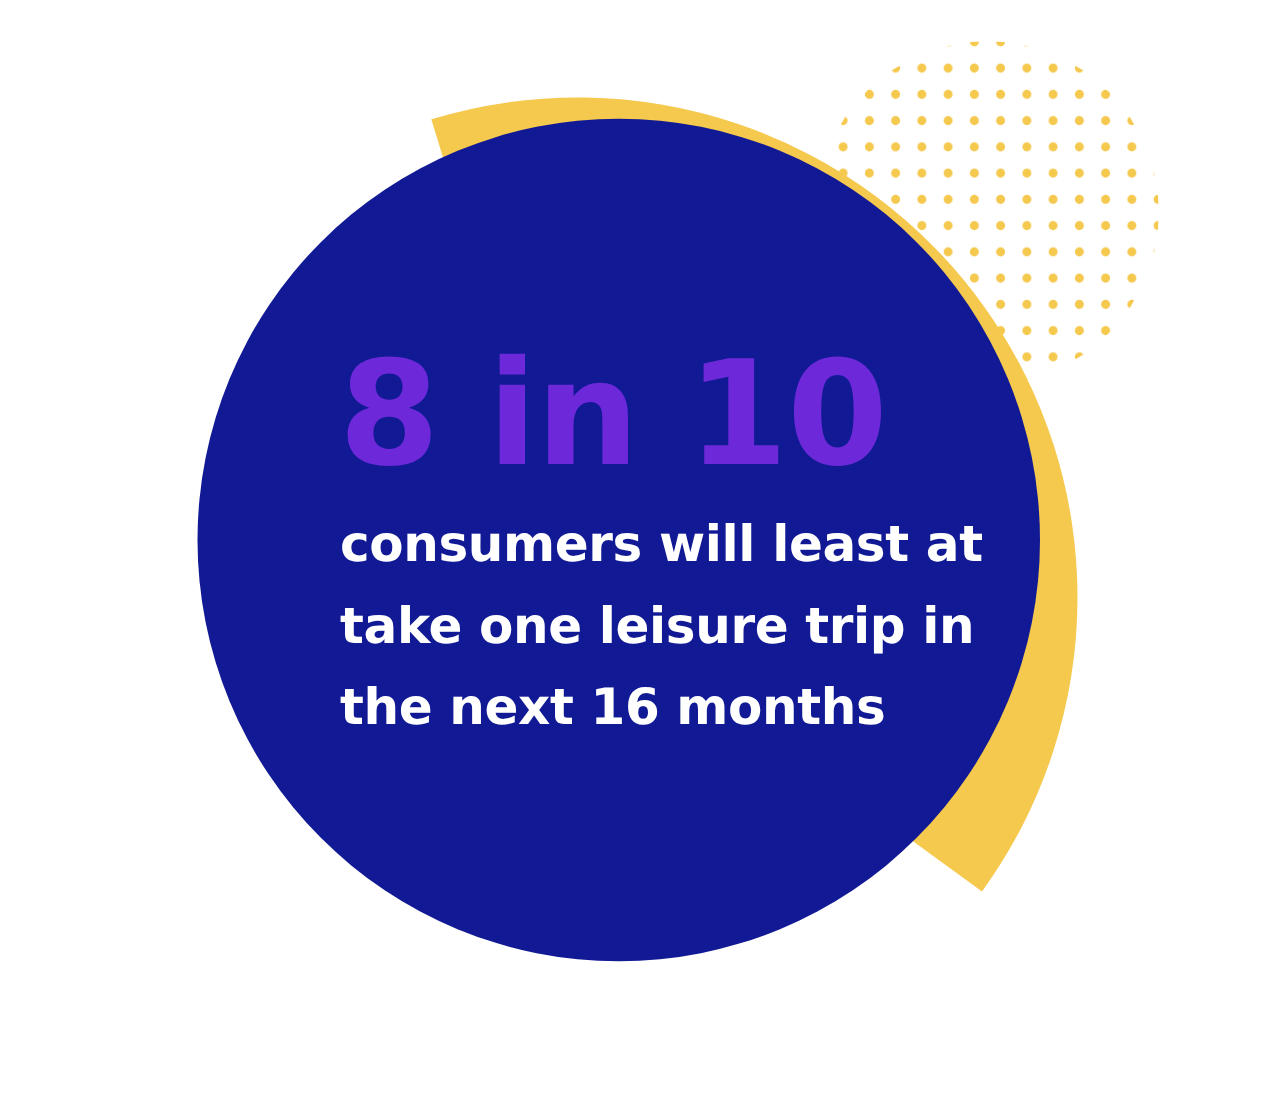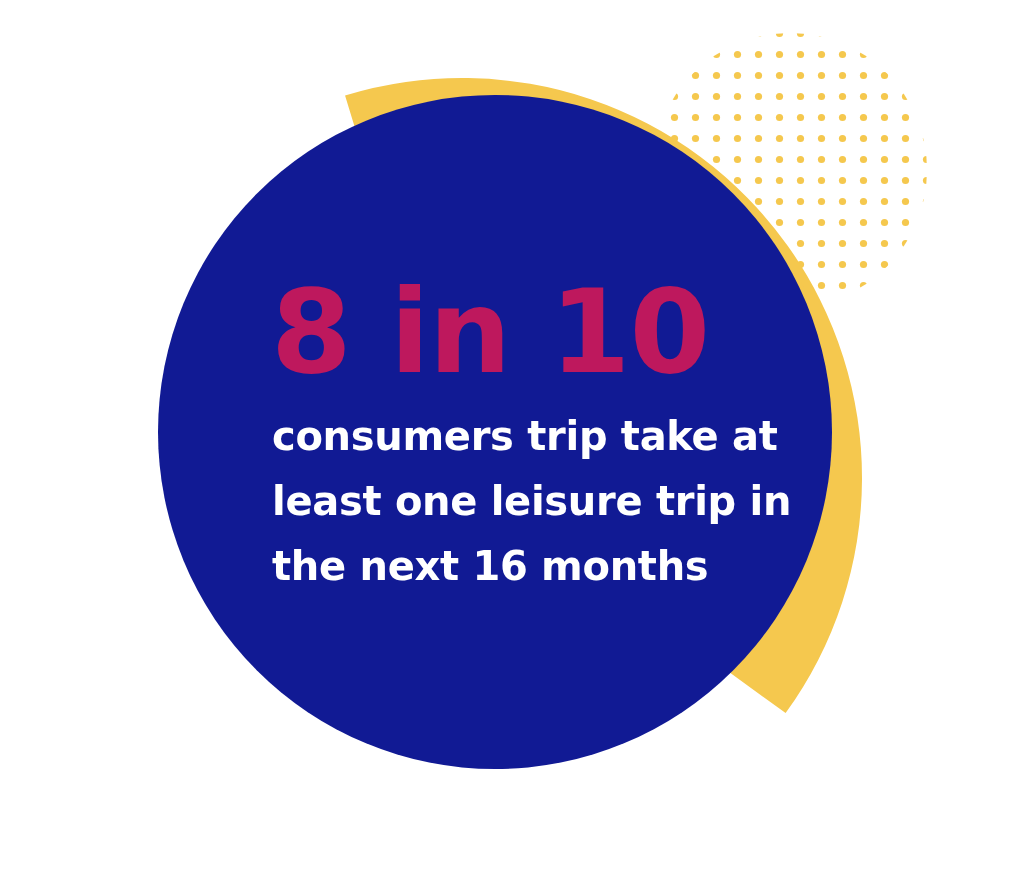--- a/index.html
+++ b/index.html
@@ -32,21 +32,21 @@
     top: 0;
     left: 0;
     width: 1024px;
     height: 892px;
     pointer-events: none;
   }
   .headline {
     position: absolute;
     left: 271px;
     top: 274px;
-    color: #be185d;
+    color: #6d28d9;
     font-family: "DejaVu Sans", sans-serif;
     font-weight: bold;
     font-size: 116px;
     line-height: 116px;
     letter-spacing: -1px;
     white-space: nowrap;
   }
   .body-copy {
     position: absolute;
     left: 272px;
@@ -93,19 +93,19 @@
       <rect x="645" y="25" width="300" height="300" fill="url(#dot-grid)"></rect>
     </g>
 
     <circle id="navy-circle" cx="495" cy="432" r="337" fill="#111a94"></circle>
   </svg>
 
   <div id="text-layer">
     <div class="headline">8 in 10</div>
 
     <div class="body-copy">
-      <span class="body-line">consumers trip take at</span>
-      <span class="body-line">least one leisure trip in</span>
+      <span class="body-line">consumers will least at</span>
+      <span class="body-line">take one leisure trip in</span>
       <span class="body-line">the next 16 months</span>
     </div>
   </div>
 
 </div>
 
 </body></html>

